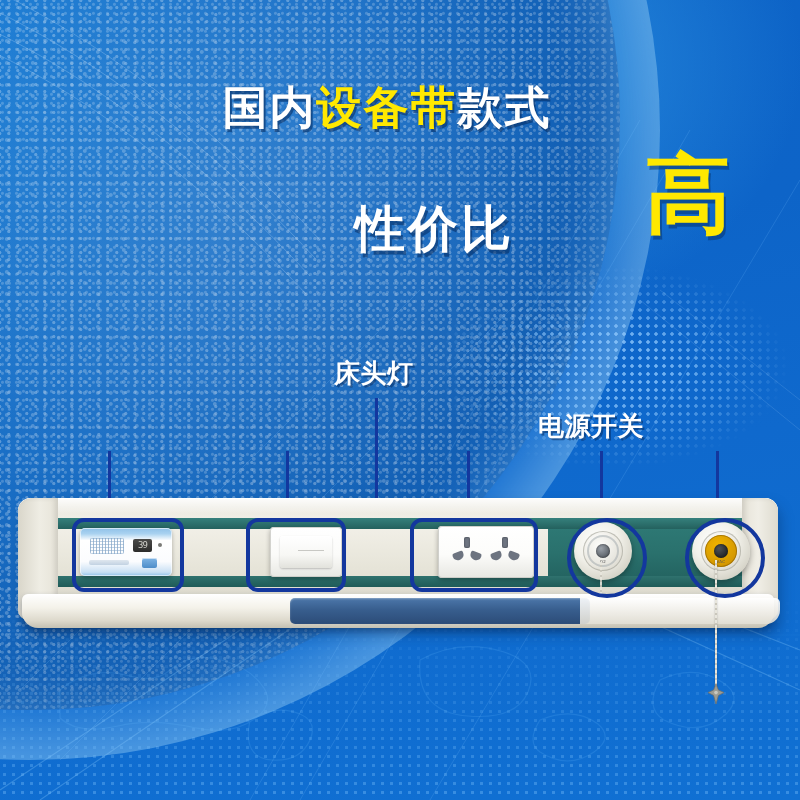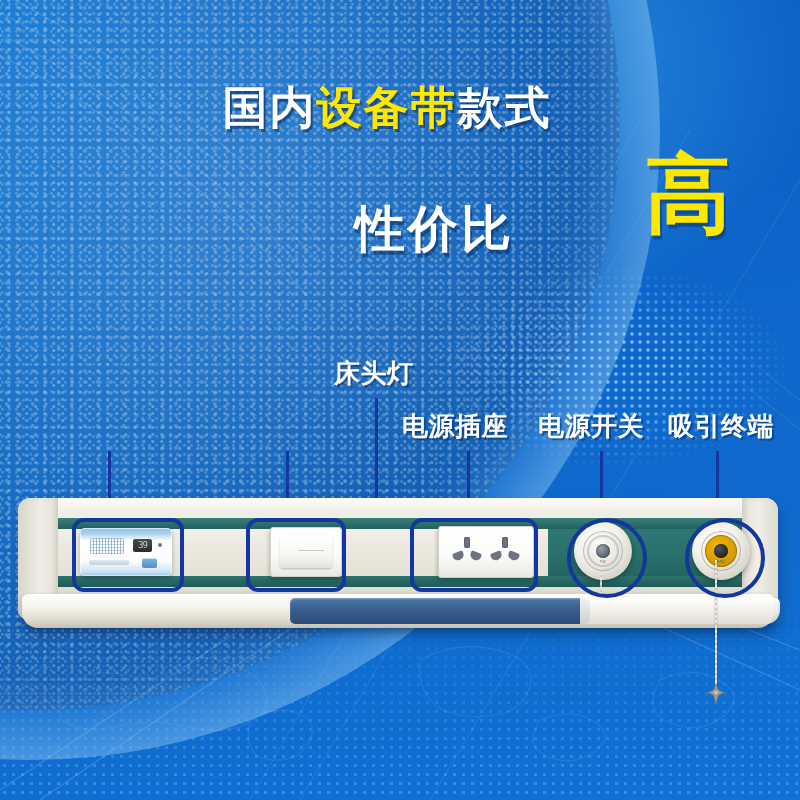--- a/index.html
+++ b/index.html
@@ -355,27 +355,25 @@
     </div>
   </div>
 
   <div class="leader" style="left:108px;top:451px;height:74px;"></div>
 
   <div class="leader" style="left:286px;top:451px;height:76px;"></div>
 
   <div class="callout" style="left:334px;top:360px;">床头灯</div>
   <div class="leader" style="left:375px;top:398px;height:213px;"></div>
 
-  <div class="callout" style="left:402px;top:413px;">电源插座</div>
   <div class="leader" style="left:467px;top:451px;height:76px;"></div>
 
   <div class="callout" style="left:538px;top:413px;">电源开关</div>
   <div class="leader" style="left:600px;top:451px;height:98px;"></div>
 
-  <div class="callout" style="left:668px;top:413px;">吸引终端</div>
   <div class="leader" style="left:716px;top:451px;height:98px;"></div>
 
   <div class="panel-wrap">
     <div class="panel-shadow"></div>
 
     <div class="panel">
       <div class="panel-top-hl"></div>
       <div class="teal-field"></div>
       <div class="stripe-top"></div>
       <div class="stripe-bot"></div>

